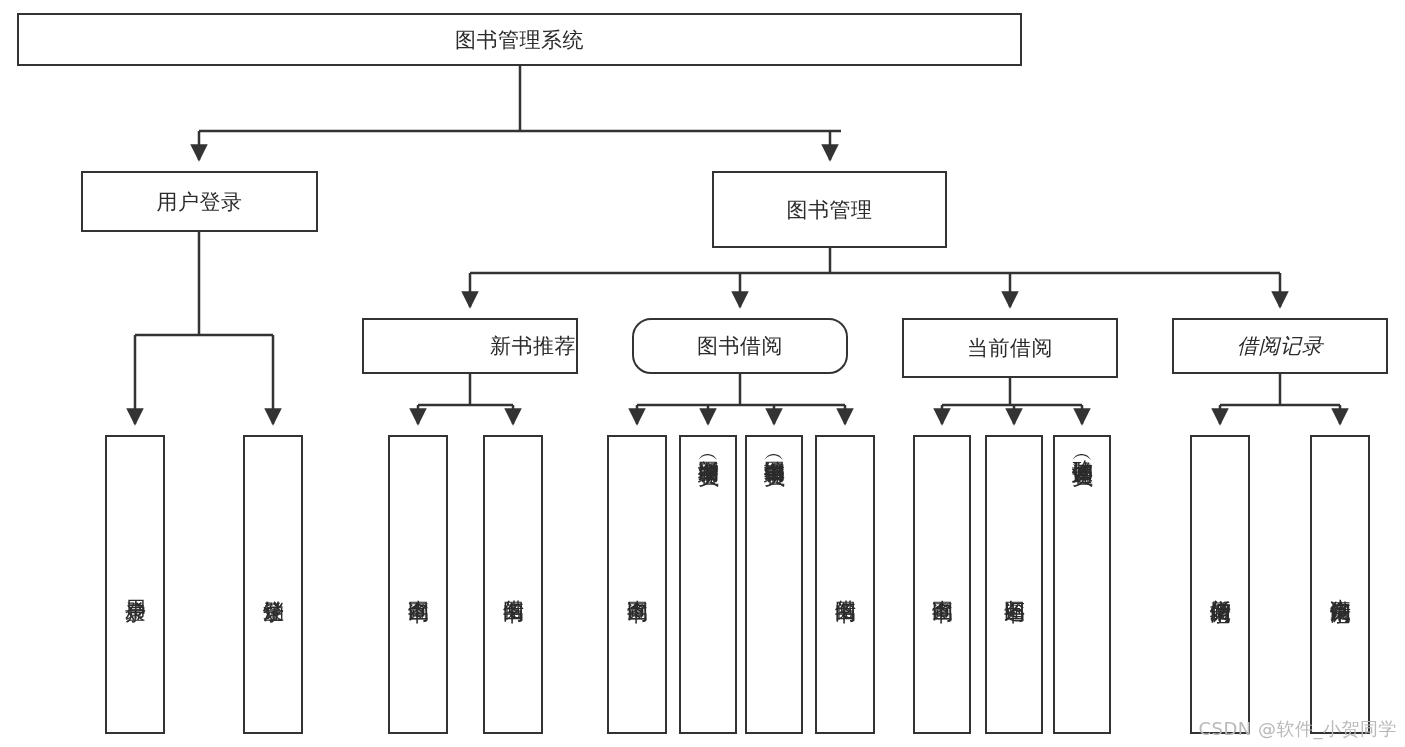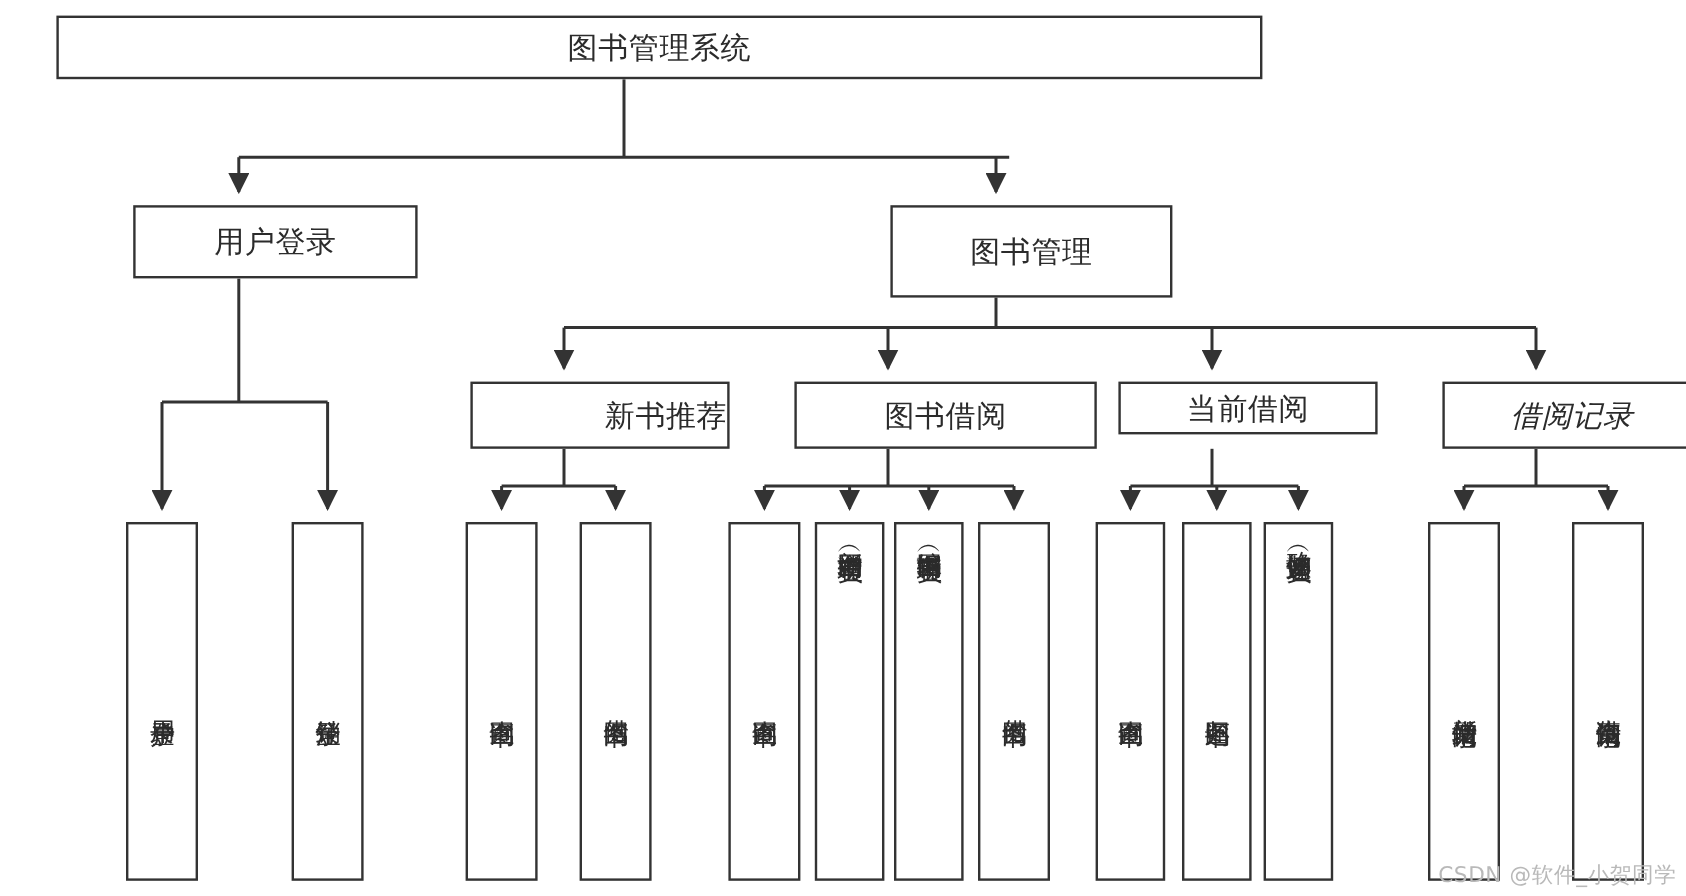--- a/index.html
+++ b/index.html
@@ -29,23 +29,22 @@
     position: absolute;
     box-sizing: border-box;
     border: 2px solid #333333;
     background: #ffffff;
     display: flex;
     align-items: center;
     justify-content: center;
     color: #2b2b2b;
   }
   .node.horizontal {
-    font-size: 25px;
+    font-size: 21px;
     letter-spacing: 0.5px;
-    margin-left: 30px;
   }
   .node.vertical {
     align-items: flex-start;
     justify-content: center;
     padding-top: 6px;
   }
   .vlabel {
     writing-mode: vertical-rl;
     text-orientation: upright;
     font-size: 21px;
@@ -130,24 +129,24 @@
   <div class="node horizontal" style="left:81px; top:171px; width:237px; height:61px;">
     <span>用户登录</span>
   </div>
   <div class="node horizontal" style="left:712px; top:171px; width:235px; height:77px;">
     <span>图书管理</span>
   </div>
 
   <div class="node horizontal" style="left:362px; top:318px; width:216px; height:56px;justify-content:flex-end;">
     <span>新书推荐</span>
   </div>
-  <div class="node horizontal" style="left:632px; top:318px; width:252px; height:56px;">
+  <div class="node horizontal" style="left:632px; top:318px; width:216px; height:56px;border-radius:19px;">
     <span>图书借阅</span>
   </div>
-  <div class="node horizontal" style="left:902px; top:318px; width:216px; height:44px;">
+  <div class="node horizontal" style="left:902px; top:318px; width:216px; height:60px;">
     <span>当前借阅</span>
   </div>
   <div class="node horizontal" style="left:1172px; top:318px; width:216px; height:56px;font-style:italic;">
     <span>借阅记录</span>
   </div>
 
   <div class="node vertical centered" style="left:105px; top:435px; width:60px; height:299px;">
     <span class="vlabel">用户登录</span>
   </div>
   <div class="node vertical centered" style="left:243px; top:435px; width:60px; height:299px;">

